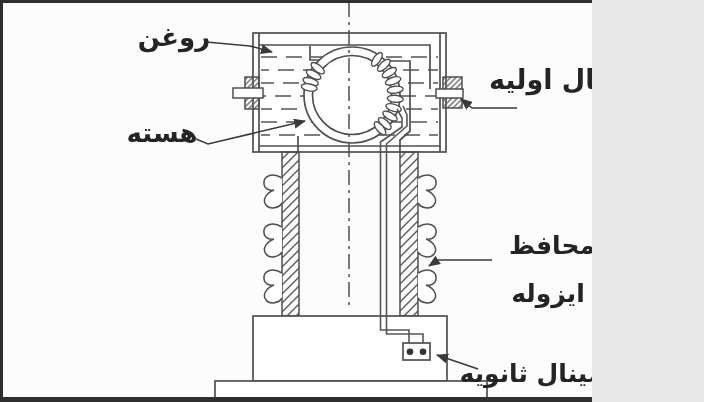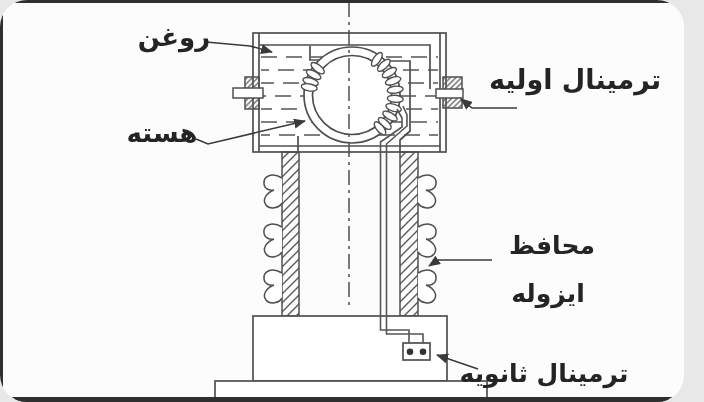--- a/index.html
+++ b/index.html
@@ -1,18 +1,18 @@
 <!DOCTYPE html>
 <html><head>
 <meta charset="utf-8">
 <style>
   html,body{margin:0;padding:0;background:#e8e8e8;}
   .canvas{
-    position:relative;width:684px;height:402px;background:#fcfcfc;
-    font-family:"DejaVu Sans",sans-serif;overflow:hidden;border-radius:27px;
+    position:relative;width:592px;height:402px;background:#fcfcfc;
+    font-family:"DejaVu Sans",sans-serif;overflow:hidden;
   }
   svg{display:block}
   text.lbl{
     font-family:"DejaVu Sans",sans-serif;
     font-weight:bold;
     fill:#242424;
   }
 </style>
 </head>
 <body>

